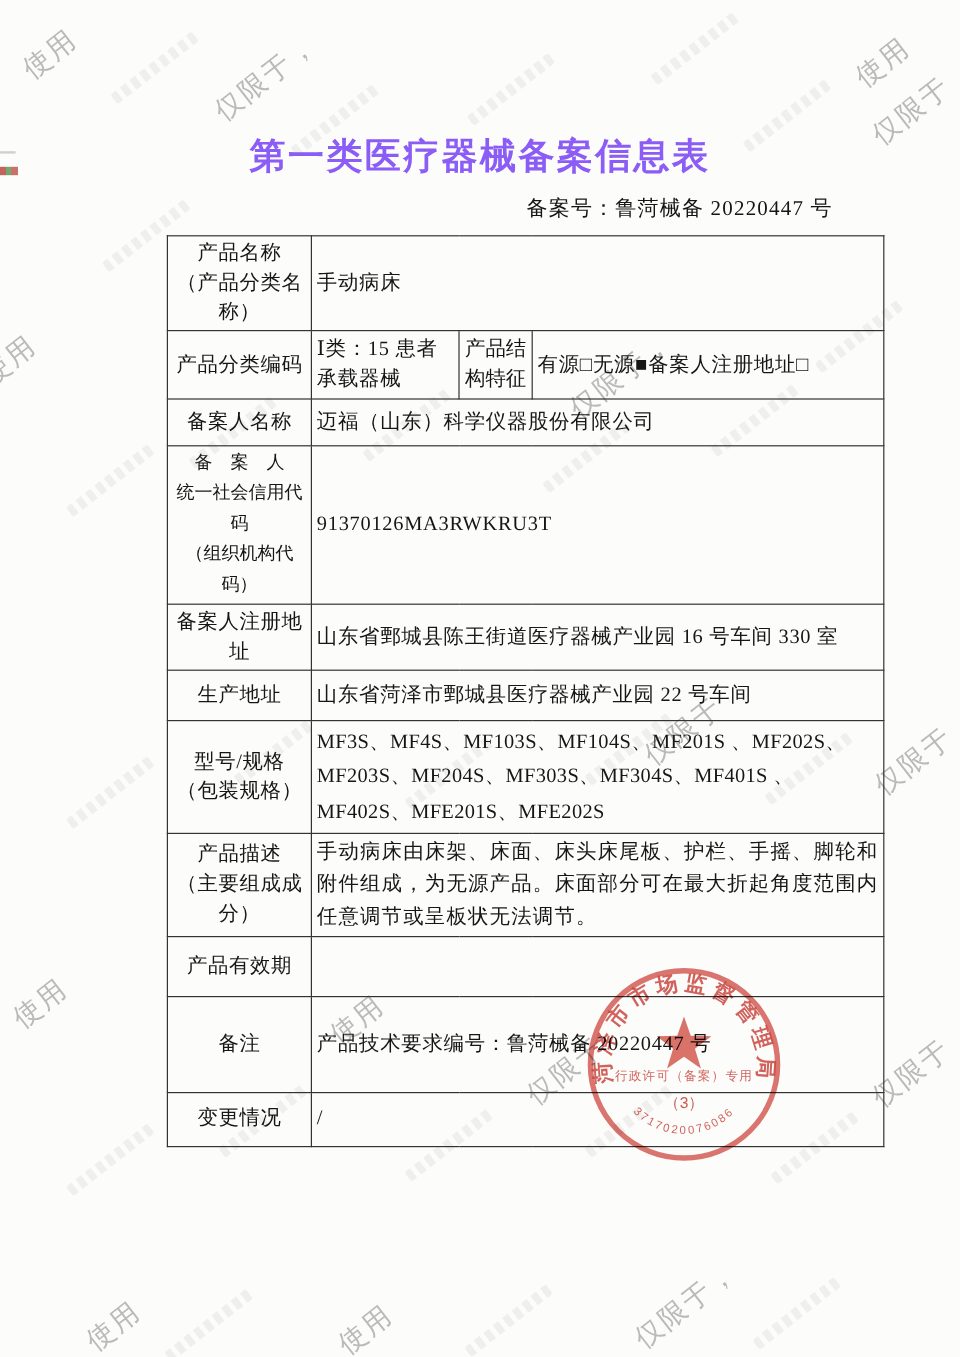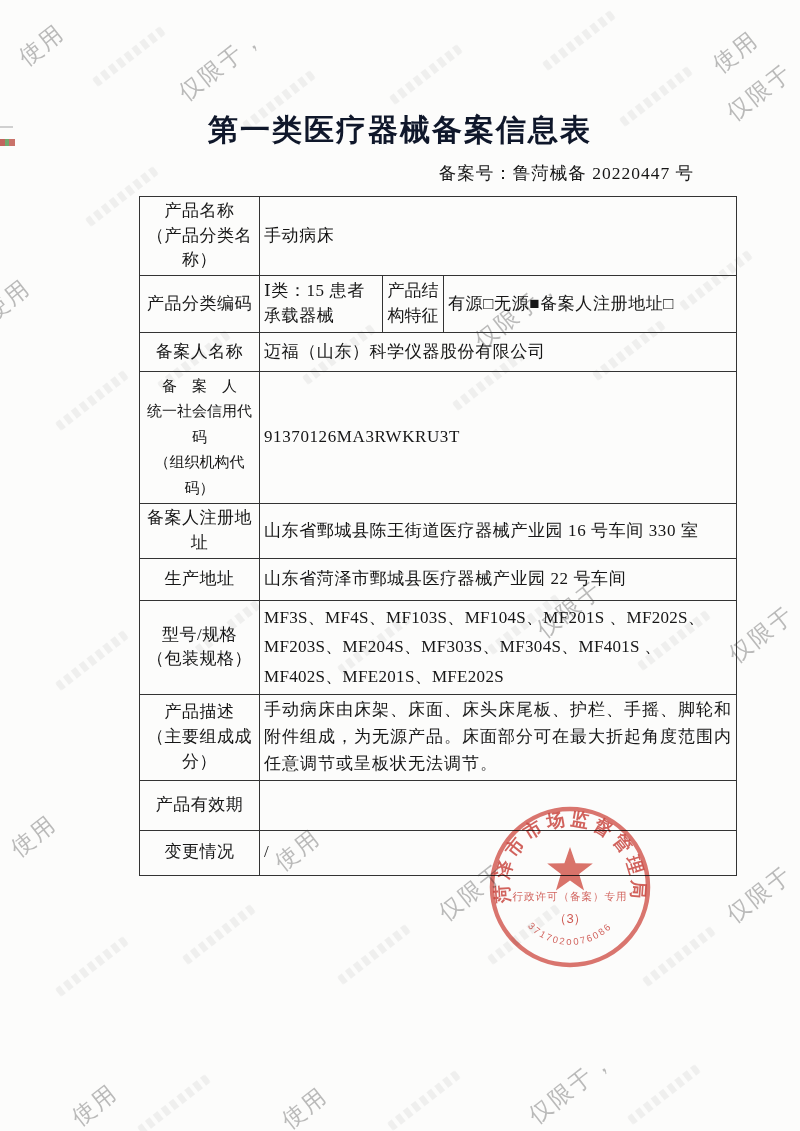--- a/index.html
+++ b/index.html
@@ -27,21 +27,21 @@
     opacity:.28;filter:blur(0.6px);
   }
   .edge-line{position:absolute;left:0;top:126px;width:13px;height:2px;background:#b9b9b9;opacity:.65;}
   .edge-color{position:absolute;left:0;top:139px;width:15px;height:7px;opacity:.85;
     background:linear-gradient(90deg,#b84a42 0 5px,#5a9a55 5px 9px,#c05a50 9px 15px);}
 
   
   .doc-title{
     position:absolute;left:0;top:110px;width:100%;z-index:1;
     text-align:center;font-family:"Liberation Sans","DejaVu Sans",sans-serif;
-    font-size:30px;font-weight:700;letter-spacing:2px;color:#0f172a;
+    font-size:30px;font-weight:700;letter-spacing:2px;color:#8b5cf6;
   }
   .record-no{
     position:absolute;left:103px;top:161px;width:597px;z-index:1;
     text-align:right;padding-right:6px;box-sizing:border-box;
     font-size:17.5px;color:#151515;letter-spacing:1px;
   }
 
   
   table.form{
     position:absolute;left:103px;top:196px;width:597px;z-index:1;
@@ -170,20 +170,24 @@
     </tr>
     <tr style="height:80px">
       <td class="lbl">产品描述
 （主要组成成分）</td>
       <td class="val para" colspan="3">手动病床由床架、床面、床头床尾板、护栏、手摇、脚轮和附件组成，为无源产品。床面部分可在最大折起角度范围内任意调节或呈板状无法调节。</td>
     </tr>
     <tr style="height:50px">
       <td class="lbl">产品有效期</td>
       <td class="val" colspan="3"></td>
     </tr>
+    <tr style="height:80px">
+      <td class="lbl">备注</td>
+      <td class="val" colspan="3">产品技术要求编号：鲁菏械备 20220447 号</td>
+    </tr>
     <tr style="height:45px">
       <td class="lbl">变更情况</td>
       <td class="val" colspan="3">/</td>
     </tr>
   </tbody>
     </table>
 
   <svg class="stamp" viewBox="0 0 176 176">
     <circle cx="88" cy="88" r="78" fill="none" stroke="rgba(208,69,60,0.8)" stroke-width="4.5"></circle>
     <polygon points="88,48 93.6,64.2 110.8,64.6 97.1,75.0 102.1,91.4 88,81.6 73.9,91.4 78.9,75.0 65.2,64.6 82.4,64.2" fill="rgba(208,69,60,0.82)"></polygon>

